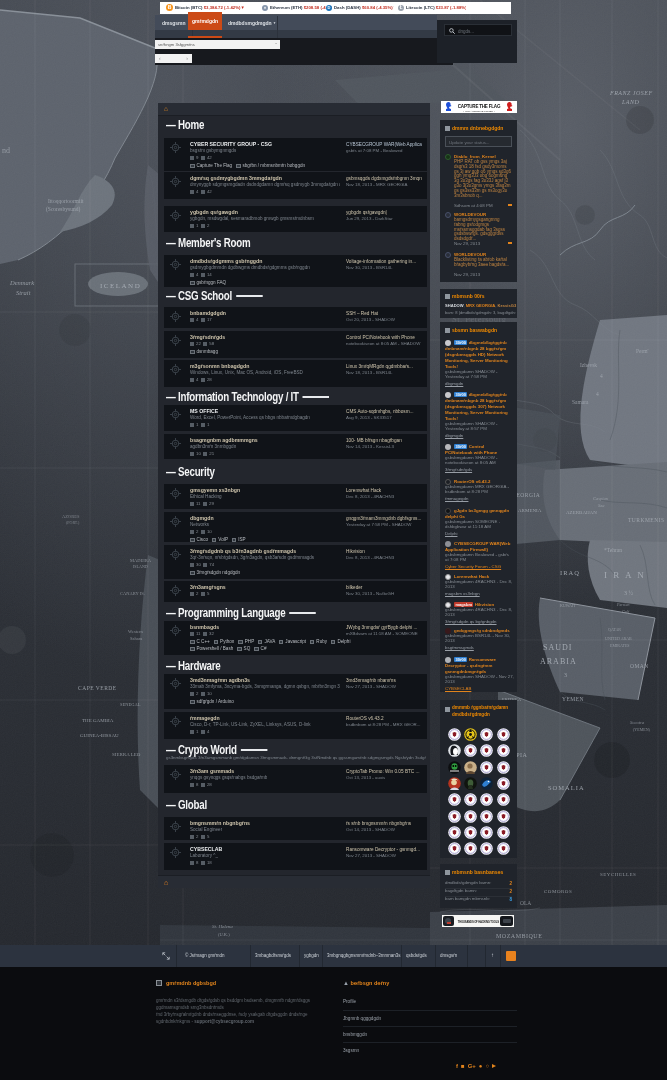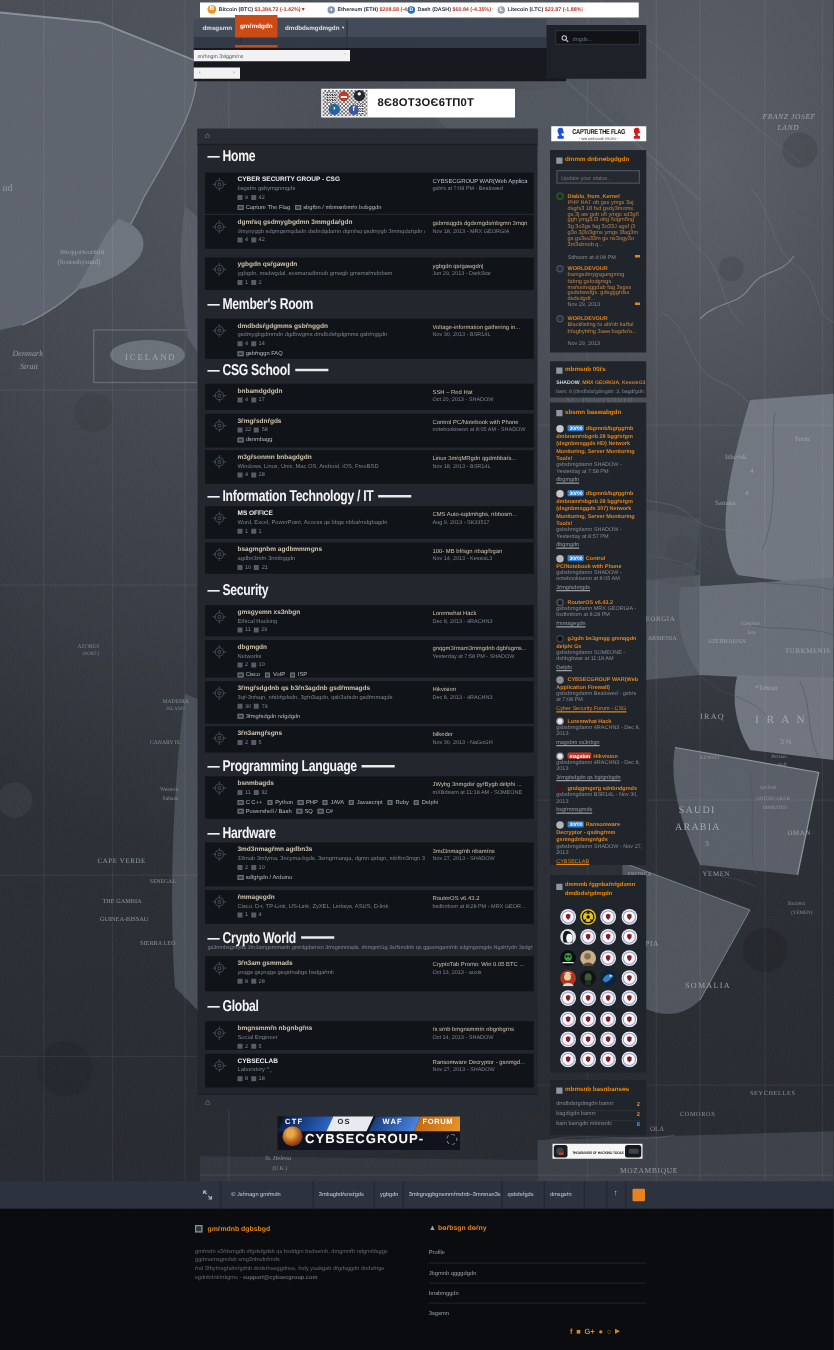--- a/index.html
+++ b/index.html
@@ -215,31 +215,20 @@
 
 <div class="abs" style="left:155px;top:40px;width:125px;height:9px;background:#f2f2f2">
   <span style="position:absolute;left:3px;top:2px;font-size:4.2px;color:#555">snŕhngm 3słggmŕns</span>
   <span style="position:absolute;right:3px;top:2px;font-size:5px;color:#888">ˇ</span>
 </div>
 <div class="abs" style="left:155px;top:54px;width:37px;height:9px;background:#f2f2f2">
   <span style="position:absolute;left:4px;top:1px;font-size:5px;color:#888">‹</span>
   <span style="position:absolute;right:4px;top:1px;font-size:5px;color:#888">›</span>
 </div>
 
-<div class="abs" style="left:257px;top:71px;width:155px;height:23px;background:#fff">
-  <div class="abs" style="left:1px;top:1px;width:36px;height:21px;background:
-    repeating-conic-gradient(#6a6a6a 0% 25%, #fdfdfd 0% 50%) 0 0/3px 3px"></div>
-  <div class="abs" style="left:4px;top:3px;width:8px;height:8px;background:repeating-conic-gradient(#333 0% 25%, #fff 0% 50%) 0 0/2px 2px"></div>
-  <div class="abs" style="left:26px;top:12px;width:8px;height:8px;background:repeating-conic-gradient(#333 0% 25%, #fff 0% 50%) 0 0/2px 2px"></div>
-  <div class="abs" style="left:14px;top:2px;width:8px;height:8px;border-radius:50%;background:#c0392b;color:#fff;font-size:5px;text-align:center;line-height:8px">▬</div>
-  <div class="abs" style="left:26px;top:1px;width:9px;height:9px;border-radius:50%;background:#24292e;color:#fff;font-size:6px;text-align:center;line-height:9px">●</div>
-  <div class="abs" style="left:6px;top:12px;width:9px;height:9px;border-radius:50%;background:#2264a0;color:#fff;font-size:5px;text-align:center;line-height:9px">◗</div>
-  <div class="abs" style="left:22px;top:13px;width:8px;height:8px;border-radius:50%;background:#3b5998;color:#fff;font-size:5.5px;text-align:center;line-height:8px;font-weight:bold">f</div>
-  <div class="abs" style="left:45px;top:6px;width:108px;font-size:9px;font-weight:bold;color:#151515;letter-spacing:0.2px">8Є8ОТ3ОЄ6ТП0Т</div>
-</div>
 
 <div class="abs" style="left:158px;top:103px;width:272px;height:785px;background:#23262d">
  <div class="abs" style="left:0;top:0;width:272px;height:13px;background:#282c34;border-bottom:1px solid #1b1e24">
    <span style="position:absolute;left:6px;top:3px;width:7px;height:7px;color:#f6921e;font-size:6.5px;line-height:6.5px">⌂</span>
  </div>
  <div class="abs" style="left:0;top:772px;width:272px;height:13px;background:#282c34;border-top:1px solid #1b1e24">
    <span style="position:absolute;left:6px;top:3px;width:7px;height:7px;color:#e8821e;font-size:7px;line-height:7px">⌂</span>
  </div>
 <div class="hdr" style="top:15px">— Home</div>
       <div class="row" style="top:35px;height:33px">
@@ -905,33 +894,20 @@
 </div>
       <div class="abs" style="left:2px;top:915px;width:72px;height:12px;background:#f6f6f4">
 <div class="abs" style="left:1px;top:1px;width:11px;height:10px;background:#1a1d22;border-radius:2px"></div>
 <div class="abs" style="left:3px;top:3px;width:6px;height:6px;border-radius:50%;background:#3d434b"></div>
 <div class="abs" style="left:4.5px;top:7px;width:4px;height:2px;background:#c0392b"></div>
 <div class="abs" style="right:1px;top:1px;width:13px;height:10px;background:#14171c;border-radius:2px"></div>
 <div class="abs" style="right:3px;top:4px;width:8px;height:4px;background:#3d434b;border-radius:1px"></div>
 <div class="abs" style="left:14px;top:4.5px;width:43px;font-size:3px;font-weight:bold;color:#222;text-align:center;letter-spacing:-0.2px;white-space:nowrap;transform:scaleX(.92)">THOUSANDS OF HACKING TOOLS</div>
 </div>
     </div>
-<div class="abs" style="left:222px;top:893px;width:146px;height:27px;background:#10131d;overflow:hidden">
- <div class="abs" style="left:0;top:0;width:40px;height:12px;background:linear-gradient(100deg,#0a1f4d,#2e68c9);transform:skewX(-25deg);transform-origin:bottom left"></div>
- <div class="abs" style="left:42px;top:0;width:32px;height:12px;background:#e8eaf0;transform:skewX(-25deg)"></div>
- <div class="abs" style="left:76px;top:0;width:36px;height:12px;background:linear-gradient(100deg,#1a3a7a,#4a86e0);transform:skewX(-25deg)"></div>
- <div class="abs" style="left:112px;top:0;width:40px;height:12px;background:linear-gradient(100deg,#c46a10,#e89a30);transform:skewX(-25deg)"></div>
- <div class="abs" style="left:6px;top:2px;font-size:6px;font-weight:bold;color:#fff;letter-spacing:1px">CTF</div>
- <div class="abs" style="left:48px;top:2px;font-size:6px;font-weight:bold;color:#222;letter-spacing:1px">OS</div>
- <div class="abs" style="left:84px;top:2px;font-size:6px;font-weight:bold;color:#fff;letter-spacing:1px">WAF</div>
- <div class="abs" style="left:116px;top:2px;font-size:6px;font-weight:bold;color:#fff;letter-spacing:0.5px">FORUM</div>
- <div class="abs" style="left:4px;top:8px;width:16px;height:16px;border-radius:50%;background:radial-gradient(circle at 40% 35%,#e8a848 20%,#a04818 60%,#5a2408 95%)"></div>
- <div class="abs" style="left:22px;top:12px;width:124px;font-size:10.5px;font-weight:bold;color:#ffffff;letter-spacing:0.8px;text-shadow:0 0 2px #223">CYBSECGROUP-</div>
- <div class="abs" style="right:2px;top:14px;width:9px;height:9px;border:1px dashed #777;border-radius:50%"></div>
-</div>
 <div class="abs" style="left:0;top:945px;width:667px;height:22px;background:#2c333f">
  <div class="abs" style="left:155px;top:0;height:22px;width:362px;font-size:4.5px;color:#cdd2d8">
   <span style="position:absolute;left:0px;top:0;width:22px;height:22px;border-right:1px solid #222831"></span>
   <svg style="position:absolute;left:7px;top:7px" width="8" height="8" viewBox="0 0 10 10">
           <g stroke="#aab0b8" stroke-width="1.2" fill="none">
             <path d="M1,4 L1,1 L4,1 M9,6 L9,9 L6,9 M1,1 L4.2,4.2 M9,9 L5.8,5.8"></path>
           </g>
         </svg>
   <span style="position:absolute;left:30px;top:8px">© Jsŕmagn gmŕmdn</span>
   <span style="position:absolute;left:95px;top:0;height:22px;border-left:1px solid #222831"></span>

